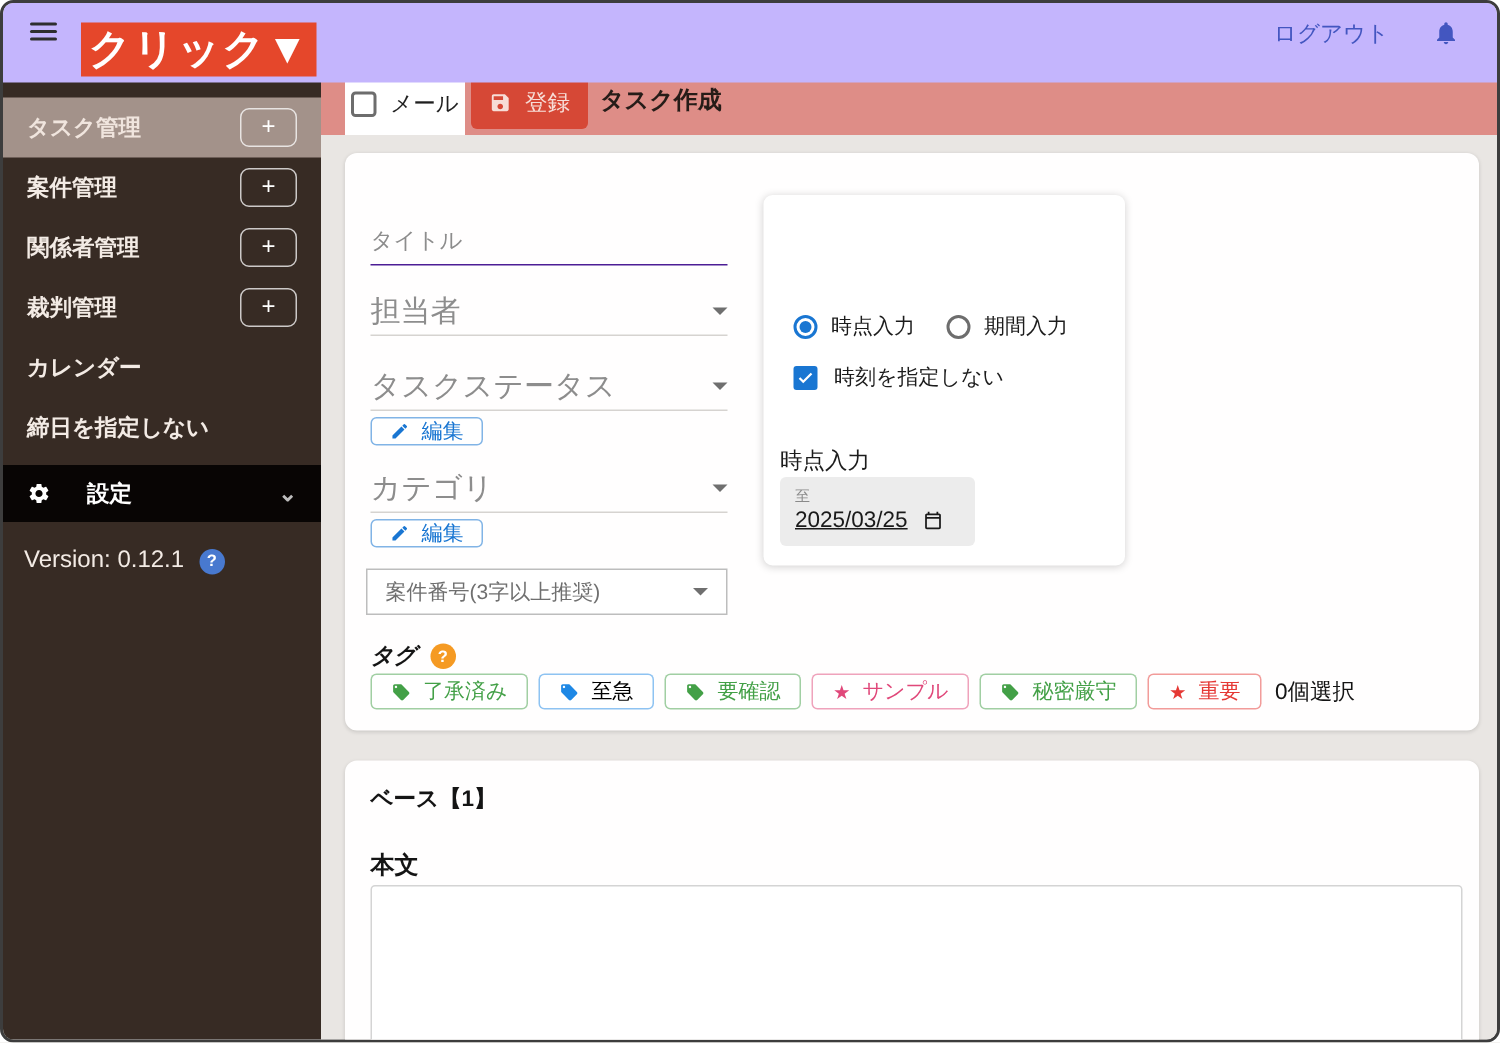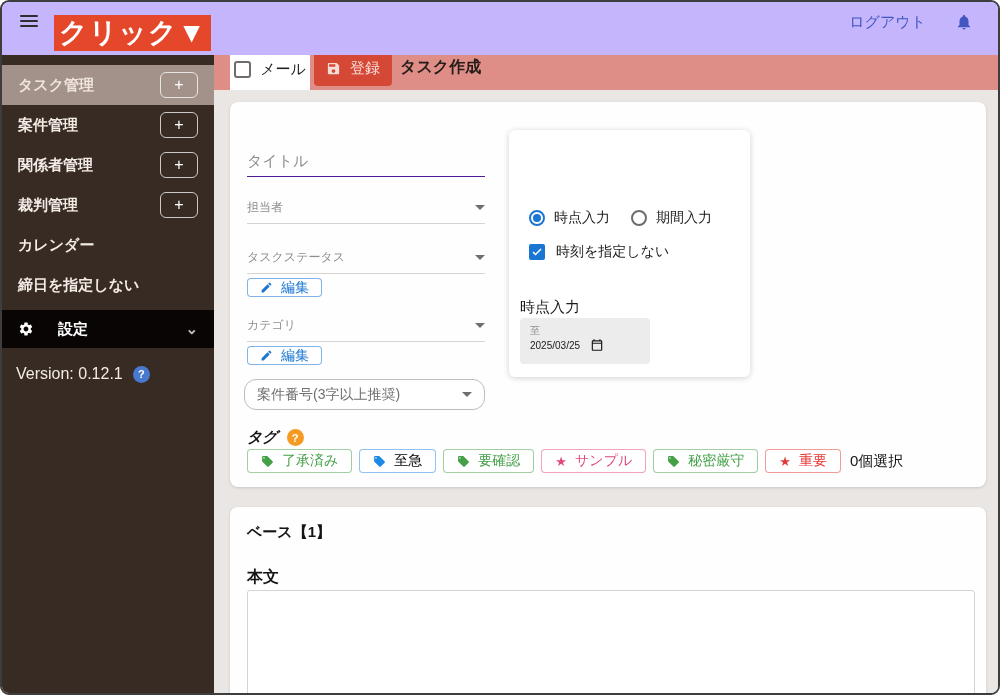--- a/index.html
+++ b/index.html
@@ -55,29 +55,29 @@
   .card { position:absolute; background:#fffefe; border-radius:8px; box-shadow:0 1px 3px rgba(0,0,0,0.14); }
   .card1 { left:16px; top:12px; width:756px; height:385px; }
   .card2 { left:16px; top:417px; width:756px; height:330px; }
 
   
   .field-input { position:absolute; left:17px; width:238px; border:none; border-bottom:1px solid #4c1d95;
                  font-size:15px; color:#333; background:transparent; outline:none; height:32px;
                  font-family:"Liberation Sans", sans-serif; }
   .field-input::placeholder { color:#8d8d8d; opacity:1; }
   .sel { position:absolute; left:17px; width:238px; height:32px; border-bottom:1px solid #d6d3d0;
-         color:#8d8d8d; font-size:12px; display:flex; align-items:center; cursor:pointer; }
+         color:#8d8d8d; font-size:20px; display:flex; align-items:center; cursor:pointer; }
   .arrow { margin-left:auto; width:0; height:0; border-left:5px solid transparent;
            border-right:5px solid transparent; border-top:5px solid #6f6f6f; }
   .edit-btn { position:absolute; left:17px; height:19px; padding:0 12px; background:#fff;
               border:1px solid rgba(25,118,210,0.55); border-radius:4px; color:#1976d2; font-size:14px;
               display:inline-flex; align-items:center; gap:8px; cursor:pointer;
               font-family:"Liberation Sans", sans-serif; }
   .outlined-sel { position:absolute; left:14px; top:277px; width:241px; height:31px;
-                  border:1px solid #bdbdbd; border-radius:12px; color:#6f6f6f; font-size:14px;
+                  border:1px solid #bdbdbd; border-radius:0; color:#6f6f6f; font-size:14px;
                   display:flex; align-items:center; padding:0 12px; cursor:pointer; background:#fff; }
 
   
   .tags-label { position:absolute; left:17px; top:326px; display:flex; align-items:center; gap:9px;
                 font-weight:bold; font-size:15px; color:#141414; font-style:italic; }
   .tags-row { position:absolute; left:17px; top:347px; display:flex; align-items:center; gap:7px; }
   .tag-chip { height:24px; padding:0 13px; background:#fff; border-radius:4px; border:1px solid;
               font-size:14px; display:inline-flex; align-items:center; gap:8px; cursor:pointer;
               font-family:"Liberation Sans", sans-serif; }
   .tag-chip svg { width:13px; height:13px; }
@@ -100,21 +100,21 @@
   .radio-row .second { margin-left:12px; }
   .check-row { position:absolute; left:20px; top:113px; display:flex; align-items:center; gap:11px;
                font-size:14px; color:#1c1c1c; }
   .cbx-on { width:16px; height:16px; border-radius:2px; background:#1976d2; color:#fff;
             display:inline-flex; align-items:center; justify-content:center; cursor:pointer; flex:0 0 auto; }
   .cbx-on svg { width:12px; height:12px; }
   .panel-sec-label { position:absolute; left:11px; top:168px; font-size:15px; color:#1c1c1c; }
   .date-box { position:absolute; left:11px; top:188px; width:130px; height:46px; background:#ececec;
               border-radius:4px; padding:6px 10px 0 10px; cursor:pointer; }
   .date-box .pre { font-size:10px; color:#8a8a8a; display:block; }
-  .date-box .val { font-size:10px; color:#1a1a1a; display:flex; align-items:center; gap:10px; }
+  .date-box .val { font-size:15px; color:#1a1a1a; display:flex; align-items:center; gap:10px;text-decoration:underline; }
   .date-box svg { width:14px; height:14px; }
 
   
   .base-heading { position:absolute; left:17px; top:16px; font-weight:bold; font-size:15px; color:#141414; }
   .body-label { position:absolute; left:17px; top:60px; font-weight:bold; font-size:16px; color:#141414; }
   .body-textarea { position:absolute; left:17px; top:83px; width:728px; height:235px;
                    border:1px solid #d4d4d4; border-radius:3px; resize:none; outline:none;
                    font-family:"Liberation Sans", sans-serif; font-size:14px; padding:8px; }
 </style>
 </head>

